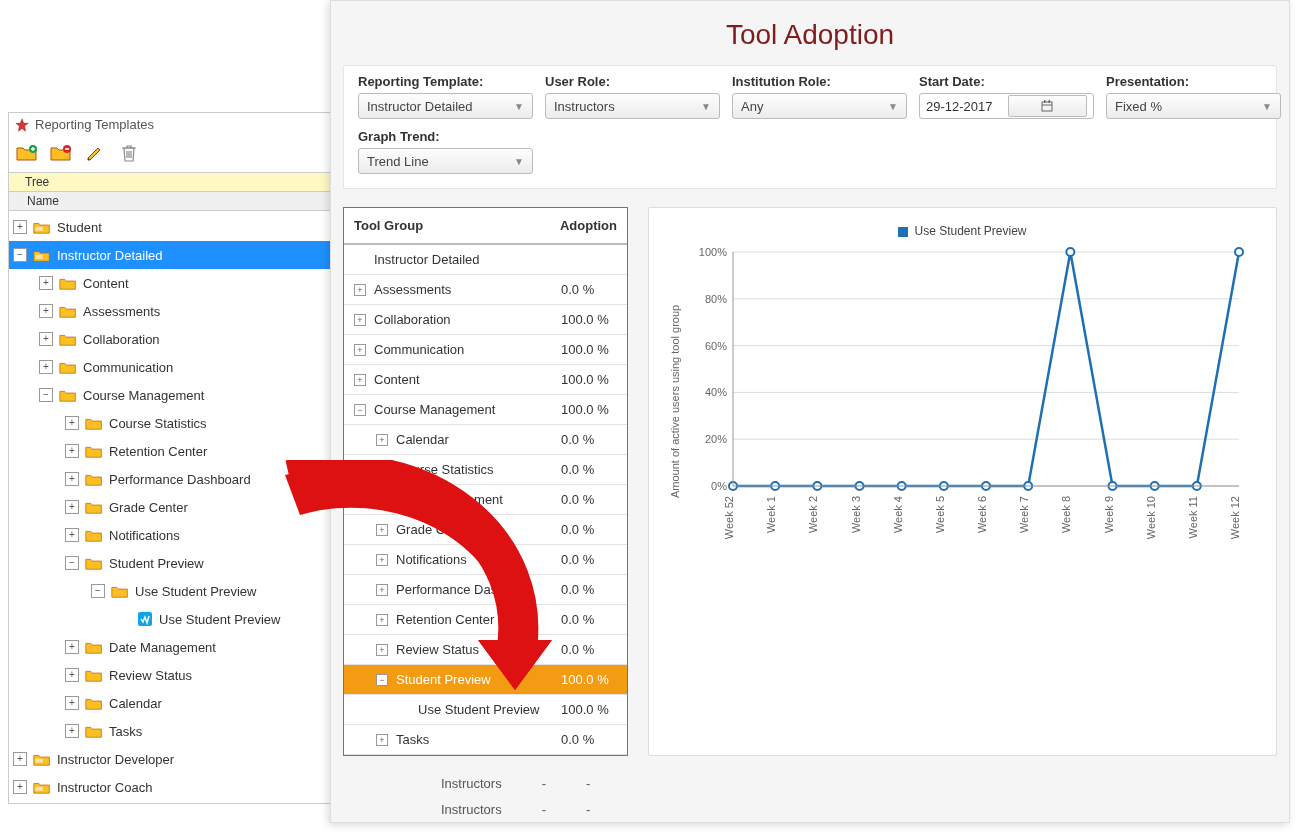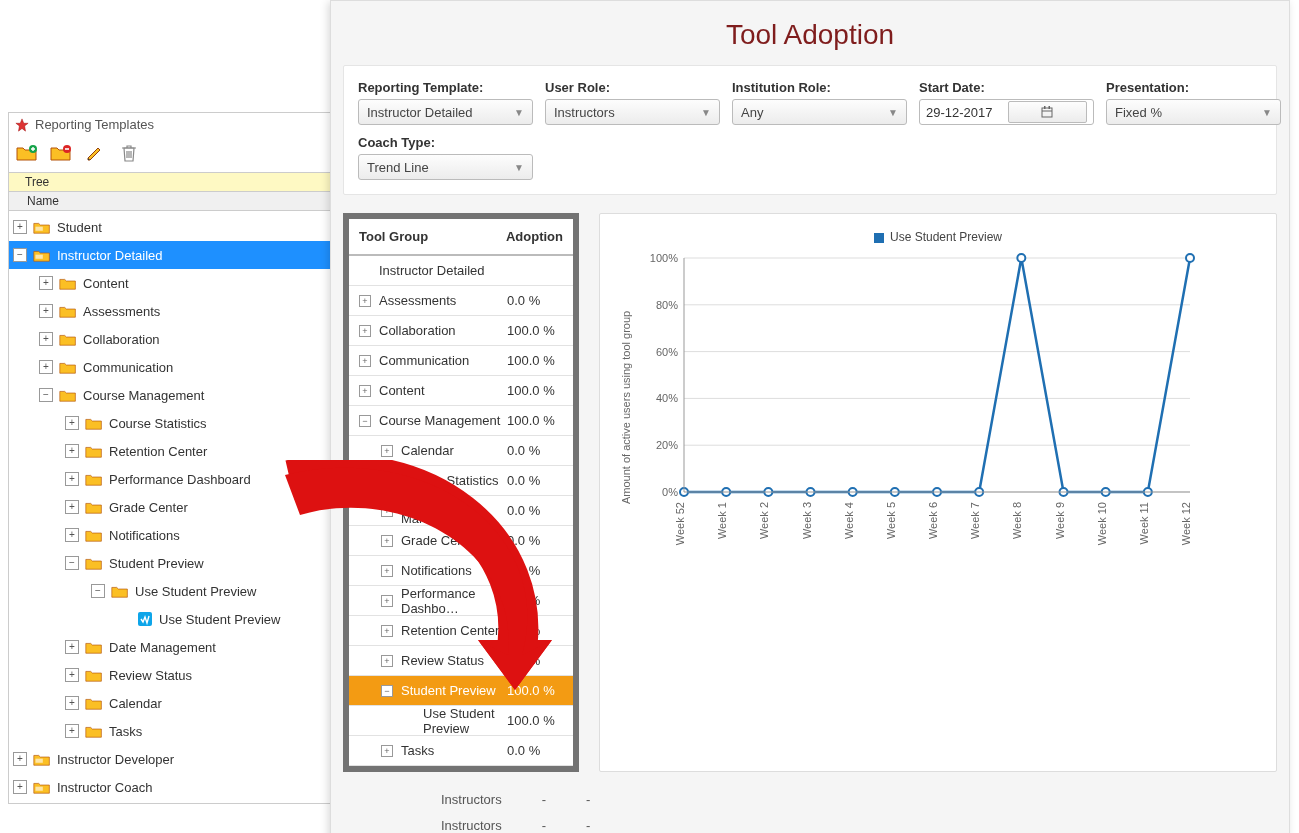--- a/index.html
+++ b/index.html
@@ -19,32 +19,32 @@
 .twisty { width: 14px; height: 14px; border: 1px solid #999; display: inline-flex; align-items: center; justify-content: center; font-size: 10px; line-height: 1; color: #555; background: #fff; margin-right: 6px; flex-shrink: 0; }
 .twisty.blank { border: none; }
 .indent { display: inline-block; flex-shrink: 0; }
 .folder-ico { width: 18px; height: 15px; margin-right: 6px; flex-shrink: 0; }
 .leaf-ico { width: 16px; height: 16px; margin-right: 6px; flex-shrink: 0; }
 .tree-label { white-space: nowrap; }
 
 
 .report-panel { position: absolute; left: 330px; top: 0; width: 960px; background: #f5f5f5; border: 1px solid #ddd; box-shadow: -2px 2px 8px rgba(0,0,0,0.15); }
 .report-title { text-align: center; font-size: 28px; font-weight: 400; padding: 18px 0 14px 0; color: #7f1d1d; }
-.filters { background: #fff; margin: 0 12px 18px 12px; padding: 14px 14px 14px 14px; border: 1px solid #e5e5e5; border-radius: 2px; display: grid; grid-template-columns: repeat(5, 175px); column-gap: 12px; row-gap: 10px; }
+.filters { background: #fff; margin: 0 12px 18px 12px; padding: 8px 14px 14px 14px; border: 1px solid #e5e5e5; border-radius: 2px; display: grid; grid-template-columns: repeat(5, 175px); column-gap: 12px; row-gap: 10px; }
 .filter-group { display: flex; flex-direction: column; gap: 4px; }
 .filter-label { font-weight: 700; font-size: 13px; }
 .select { height: 26px; border: 1px solid #bbb; background: linear-gradient(#fdfdfd, #ececec); border-radius: 3px; display: flex; align-items: center; justify-content: space-between; padding: 0 8px; font-size: 13px; color: #444; cursor: pointer; }
 .select .caret { font-size: 10px; color: #888; }
 .date-input { height: 26px; border: 1px solid #bbb; border-radius: 3px; display: flex; align-items: center; padding: 0 6px; font-size: 13px; background: #fff; }
 .date-input span { flex: 1; }
 .cal-btn { border: 1px solid #bbb; background: linear-gradient(#fdfdfd, #ececec); width: 22px; height: 22px; border-radius: 2px; display: inline-flex; align-items: center; justify-content: center; margin-left: 4px; cursor: pointer; }
 
 
 .adoption-wrap { display: flex; gap: 20px; padding: 0 12px 14px 12px; }
-.adoption-table { width: 236px; background: #fff; border: 6px solid #737373; }
+.adoption-table { width: 285px; background: #fff; border: 1px solid #737373; }
 .adoption-head { display: flex; justify-content: space-between; padding: 10px 10px; font-weight: 700; border-bottom: 2px solid #bbb; }
 .adoption-row { display: flex; align-items: center; padding: 0 10px; height: 30px; border-bottom: 1px solid #e2e2e2; font-size: 13px; }
 .adoption-row .exp { width: 12px; height: 12px; border: 1px solid #999; display: inline-flex; align-items: center; justify-content: center; font-size: 9px; color: #666; margin-right: 8px; flex-shrink: 0; background: #fff; }
 .adoption-row .exp.blank { border: none; }
 .adoption-row .aname { flex: 1; }
 .adoption-row .aval { width: 56px; text-align: left; }
 .adoption-row.highlight { background: #f39b13; color: #fff; }
 .adoption-row.highlight .exp { background: #fff; color: #666; }
 
 
@@ -317,21 +317,21 @@
         </div>
     </div>
     <div class="filter-group">
       <span class="filter-label">Presentation:</span>
       <div class="select">
           <span>Fixed %</span>
           <span class="caret">▼</span>
         </div>
     </div>
     <div class="filter-group">
-      <span class="filter-label">Coach Type:</span>
+      <span class="filter-label">Graph Trend:</span>
       <div class="select">
           <span>Trend Line</span>
           <span class="caret">▼</span>
         </div>
     </div>
   </div>
 
   <div class="adoption-wrap">
     <div class="adoption-table">
       <div class="adoption-head">

